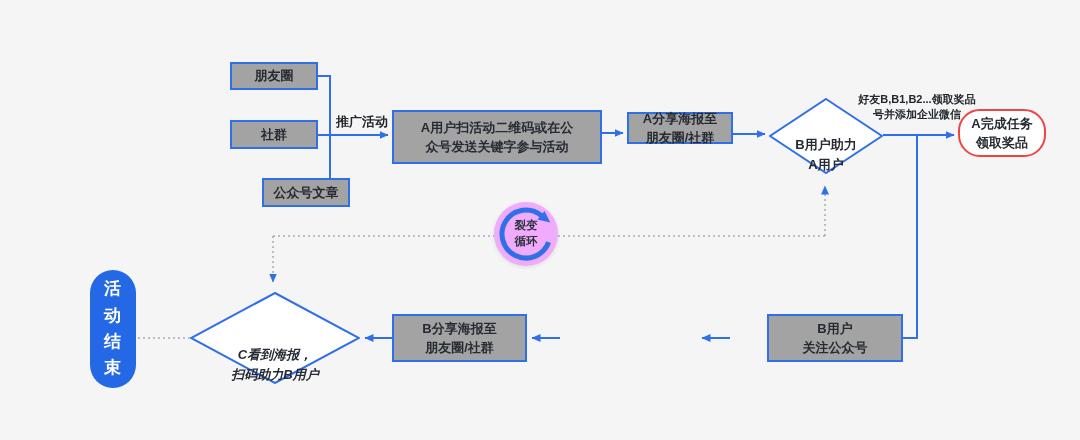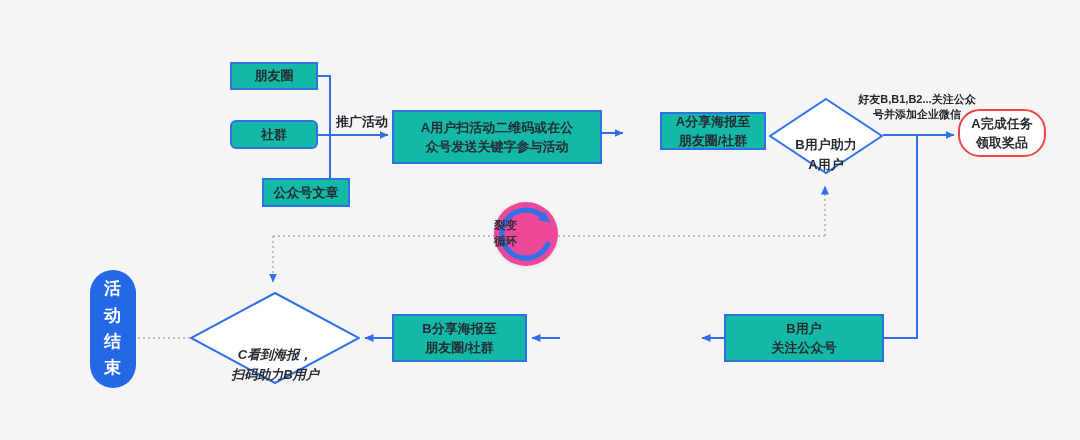--- a/index.html
+++ b/index.html
@@ -8,37 +8,37 @@
     background:#f5f5f6; overflow:hidden;
     font-family:"Liberation Sans","DejaVu Sans",sans-serif;
     color:#262b33;
   }
   .layer{position:absolute; left:0; top:0; width:1080px; height:440px;}
   .node{
     position:absolute; display:flex; align-items:center; justify-content:center;
     text-align:center; white-space:pre-line; font-weight:700; font-size:13px;
     line-height:1.5; z-index:2; box-sizing:border-box;
   }
-  .rect{ background:#14b8a6; border:2px solid #2f6fe8; }
+  .rect{ background:#a3a3a3; border:2px solid #2f6fe8; }
   .terminal{ background:#ffffff; border:2px solid #ef4444; border-radius:22px; }
   .diamond{ background:transparent; border:none;align-items:flex-end; }
   .diamond > svg{ position:absolute; left:0; top:0; }
   .diamond > span{ position:relative; z-index:1; }
   .pill{
     background:#2468e5; color:#ffffff; border-radius:23px;
     font-size:17px; font-weight:700; line-height:1.55; letter-spacing:1px;
   }
   .edge-label{
     position:absolute; z-index:2; font-weight:700; white-space:pre-line;
     text-align:center; color:#23272e;
   }
   .loop-badge{
     position:absolute; z-index:3; width:64px; height:64px; border-radius:50%;
-    background:#ec4899; box-shadow:0 1px 4px rgba(0,0,0,0.10);
-    display:flex; align-items:center; 
+    background:#f0abfc; box-shadow:0 1px 4px rgba(0,0,0,0.10);
+    display:flex; align-items:center; justify-content:center;
   }
   .loop-badge > svg{ position:absolute; left:0; top:0; }
   .loop-badge > span{
     position:relative; z-index:1; font-size:11.5px; font-weight:700;
     line-height:1.35; text-align:center; white-space:pre-line; color:#2b313a;
   }
 </style>
 </head>
 <body>
 
@@ -71,65 +71,65 @@
 
     <path d="M273 236 H825" stroke="#a3adbb" stroke-width="1.5" stroke-dasharray="2 3" fill="none"></path>
     <path d="M825 236 V186" stroke="#a3adbb" stroke-width="1.5" stroke-dasharray="2 3" fill="none" marker-end="url(#arrow-blue)"></path>
     <path d="M273 236 V282" stroke="#a3adbb" stroke-width="1.5" stroke-dasharray="2 3" fill="none" marker-end="url(#arrow-blue)"></path>
     <path d="M190 338 H137" stroke="#a3adbb" stroke-width="1.5" stroke-dasharray="2 3" fill="none"></path>
   </svg>
 
   <div class="node rect" style="left:230px; top:62px; width:88px; height:28px;">
     <span>朋友圈</span>
   </div>
-  <div class="node rect" style="left:230px; top:120px; width:88px; height:29px;border-radius:6px;">
+  <div class="node rect" style="left:230px; top:120px; width:88px; height:29px;">
     <span>社群</span>
   </div>
   <div class="node rect" style="left:230px; top:178px; width:88px; height:29px;margin-left:32px;">
     <span>公众号文章</span>
   </div>
 
   <div class="edge-label" style="left:331px; top:113px; width:62px; font-size:13px;">推广活动</div>
 
   <div class="node rect" style="left:392px; top:110px; width:210px; height:54px;">
     <span>A用户扫活动二维码或在公
 众号发送关键字参与活动</span>
   </div>
 
-  <div class="node rect" style="left:627px; top:112px; width:106px; height:38px;margin-left:33px;">
+  <div class="node rect" style="left:627px; top:112px; width:106px; height:32px;">
     <span>A分享海报至
 朋友圈/社群</span>
   </div>
 
   <div class="node diamond" style="left:769px; top:98px; width:114px; height:76px;">
     <svg width="114" height="76" viewBox="0 0 114 76">
       <polygon points="57,1 113,38 57,75 1,38" fill="#ffffff" stroke="#2f6fe8" stroke-width="2"></polygon>
     </svg>
     <span>B用户助力
 A用户</span>
   </div>
 
-  <div class="edge-label" style="left:854px; top:92px; width:126px; font-size:11px; line-height:1.35;">好友B,B1,B2...关注公众
+  <div class="edge-label" style="left:854px; top:92px; width:126px; font-size:11px; line-height:1.35;">好友B,B1,B2...领取奖品
 号并添加企业微信</div>
 
   <div class="node terminal" style="left:958px; top:109px; width:88px; height:48px;">
     <span>A完成任务
 领取奖品</span>
   </div>
 
   <div class="loop-badge" style="left:494px; top:202px;">
     <svg width="64" height="64" viewBox="0 0 64 64">
       <path d="M54.6 40.2 A24 24 0 1 1 47.4 13.6" fill="none" stroke="#2f6fe8" stroke-width="5"></path>
       <polygon points="56.3,20.4 43.5,17.4 50.5,9.0" fill="#2f6fe8"></polygon>
     </svg>
     <span>裂变
 循环</span>
   </div>
 
-  <div class="node rect" style="left:724px; top:314px; width:160px; height:48px;">
+  <div class="node rect" style="left:767px; top:314px; width:136px; height:48px;">
     <span>B用户
 关注公众号</span>
   </div>
   <div class="node rect" style="left:392px; top:314px; width:135px; height:48px;">
     <span>B分享海报至
 朋友圈/社群</span>
   </div>
 
   <div class="node diamond" style="left:190px; top:292px; width:170px; height:92px;font-style:italic;">
     <svg width="170" height="92" viewBox="0 0 170 92">

